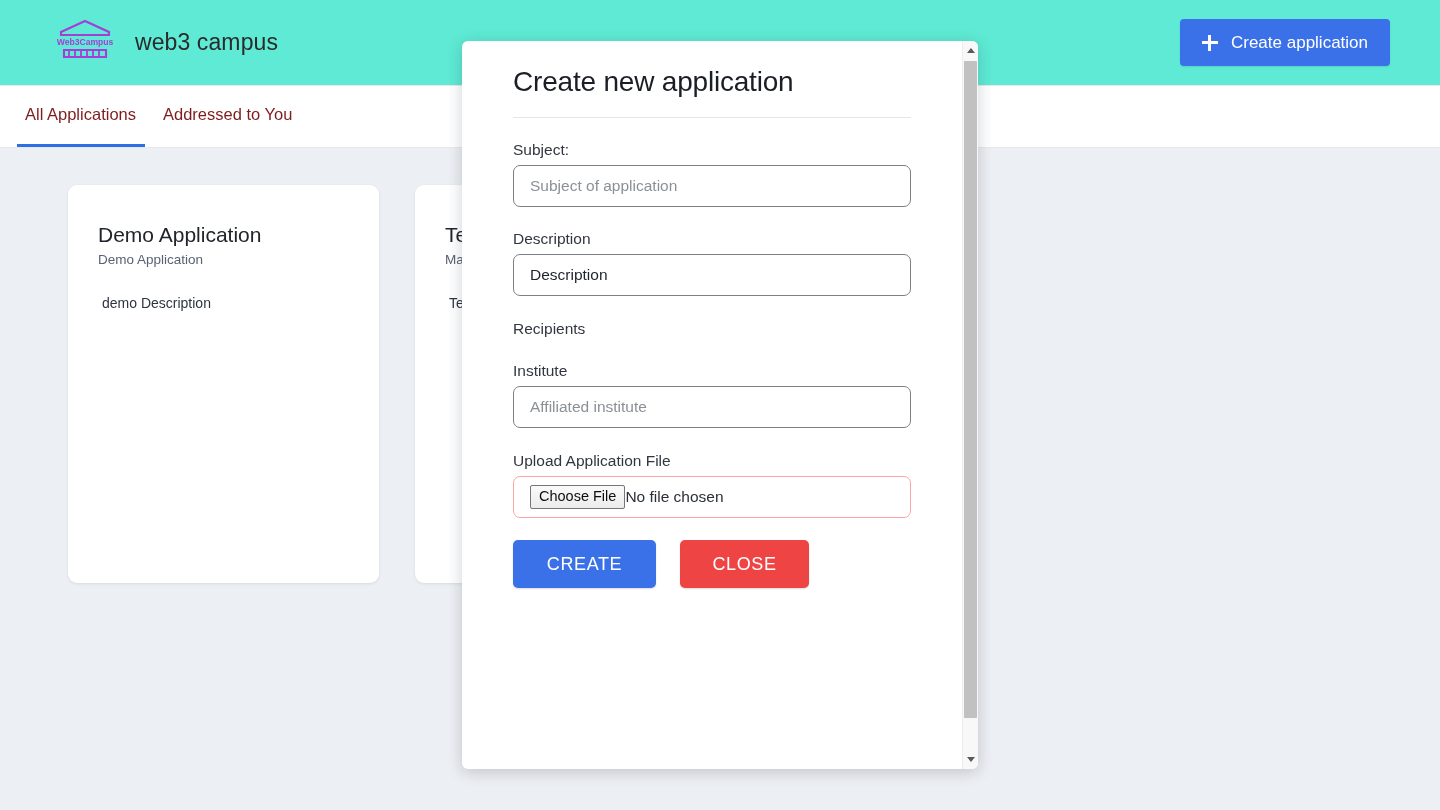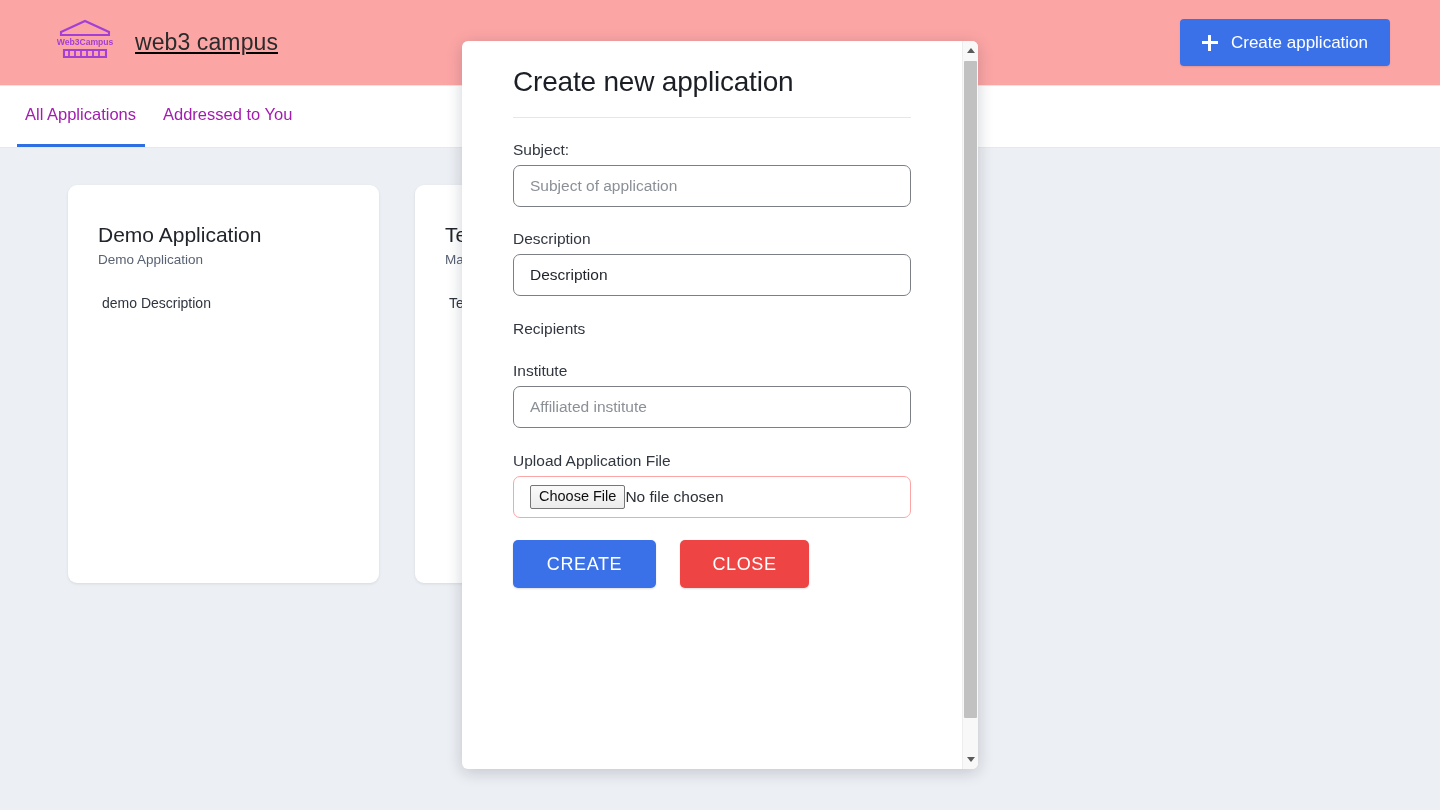--- a/index.html
+++ b/index.html
@@ -14,24 +14,23 @@
     font-family: "Liberation Sans", sans-serif;
     -webkit-font-smoothing: antialiased;
   }
 
   
   .app-header {
     position: absolute;
     top: 0; left: 0;
     width: 1440px;
     height: 86px;
-    background: #fca5a5;
+    background: #5eead4;
     border-bottom: 1px solid #e6e8eb;
     display: flex;
-    text-decoration: underline;
   }
   .brand {
     display: flex;
     align-items: center;
     margin-left: 57px;
     gap: 22px;
   }
   .logo-mark {
     width: 56px;
     height: 52px;
@@ -82,21 +81,21 @@
     top: 86px; left: 0;
     width: 1440px;
     height: 62px;
     background: #ffffff;
     border-bottom: 1px solid #e6e8eb;
   }
   .tab {
     position: absolute;
     top: 19px;
     font-size: 16.5px;
-    color: #a21caf;
+    color: #7f1d1d;
     cursor: pointer;
     white-space: nowrap;
     padding-bottom: 32px;
   }
   .tab-all { left: 25px; }
   .tab-addressed { left: 163px; }
   .tab-underline {
     position: absolute;
     left: 17px;
     top: 58px;

